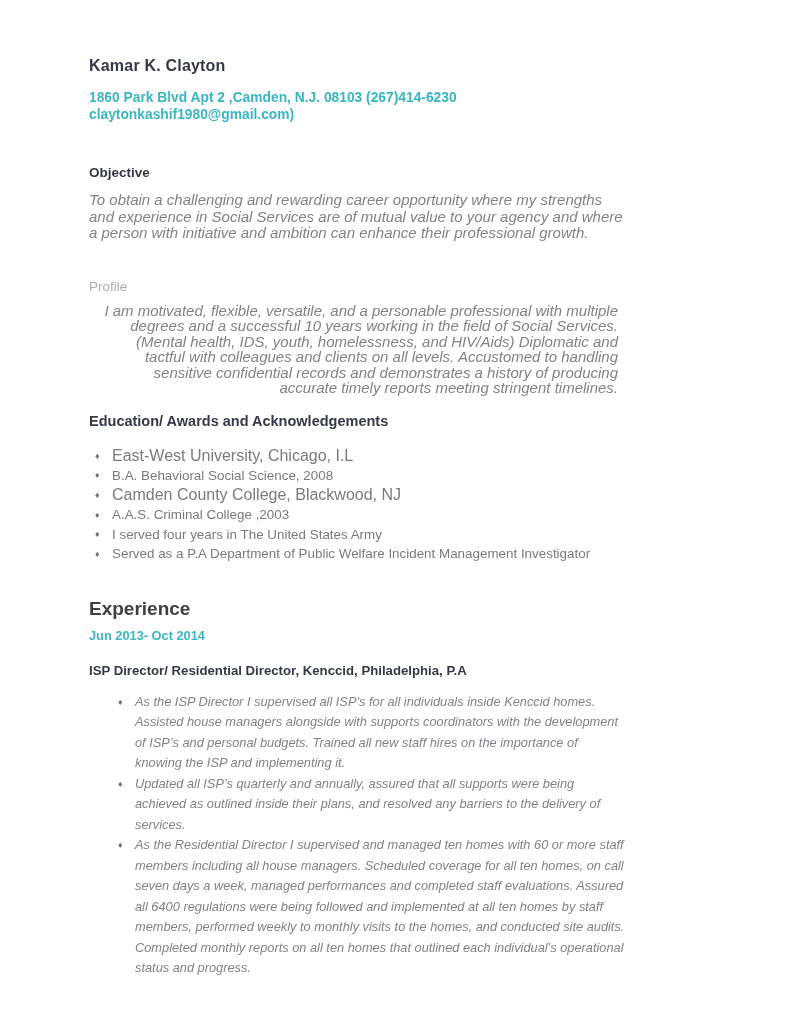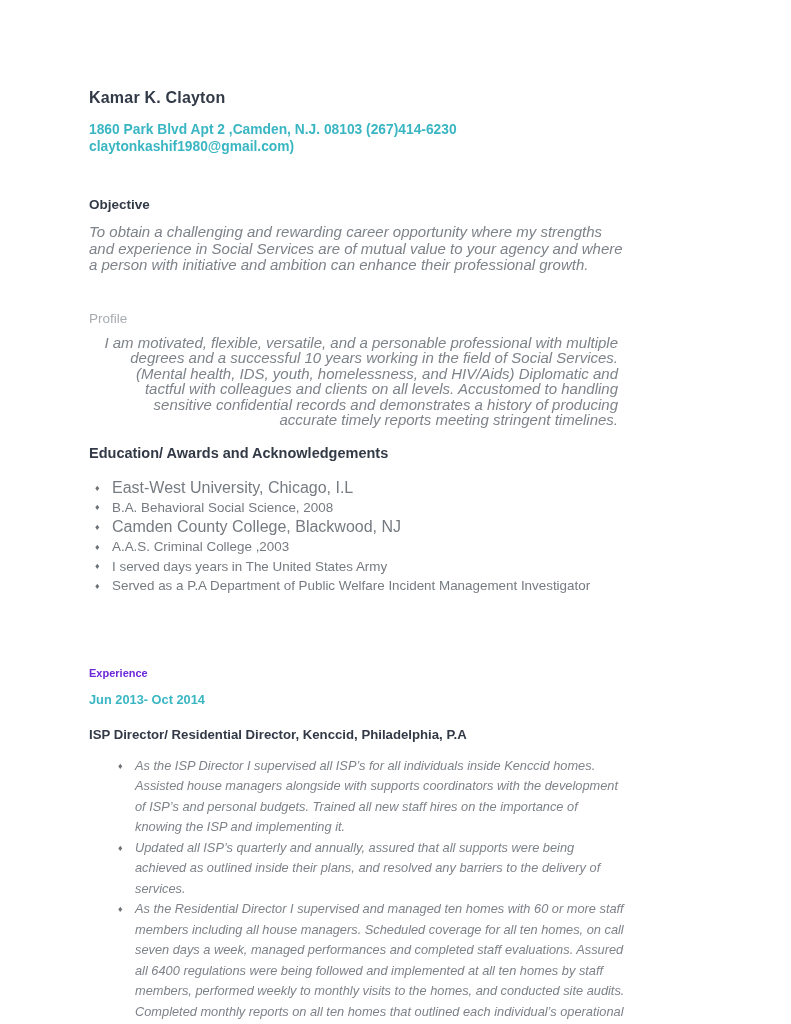--- a/index.html
+++ b/index.html
@@ -1,21 +1,21 @@
 <!DOCTYPE html>
 <html><head>
 <meta charset="utf-8">
 <style>
   html, body { margin: 0; padding: 0; background: #ffffff; }
   .page {
     position: relative;
     width: 717px;
     height: 1024px;
     box-sizing: border-box;
-    padding: 88px 91px 0 89px;
+    padding: 56px 91px 0 89px;
     background: #ffffff;
     font-family: "Liberation Sans", sans-serif;
     overflow: hidden;
   }
   .name {
     margin: 0;
     font-size: 16px;
     line-height: 19px;
     font-weight: 700;
     color: #333a47;
@@ -70,25 +70,25 @@
   .bullet {
     width: 17px;
     flex-shrink: 0;
     font-size: 9px;
     color: #6d7277;
     font-style: normal;
   }
   li.edu-item.small .edu-text { font-size: 16px; }
   li.edu-item.large .edu-text { font-size: 13.4px; }
   .exp-heading {
-    margin: 68px 0 0 0;
-    font-size: 11px;
+    margin: 36px 0 0 0;
+    font-size: 19px;
     line-height: 18px;
     font-weight: 700;
-    color: #6d28d9;
+    color: #404040;
   }
   .date-range {
     margin: 10px 0 0 0;
     font-size: 12.8px;
     line-height: 15px;
     font-weight: 700;
     color: #3ab6c3;
   }
   .job-title {
     margin: 19px 0 0 0;
@@ -141,21 +141,21 @@
     <li class="edu-item small">
       <span class="bullet">♦</span>
       <span class="edu-text">Camden County College, Blackwood, NJ</span>
     </li>
     <li class="edu-item large">
       <span class="bullet">♦</span>
       <span class="edu-text">A.A.S. Criminal College ,2003</span>
     </li>
     <li class="edu-item large">
       <span class="bullet">♦</span>
-      <span class="edu-text">I served days years in The United States Army</span>
+      <span class="edu-text">I served four years in The United States Army</span>
     </li>
     <li class="edu-item large">
       <span class="bullet">♦</span>
       <span class="edu-text">Served as a P.A Department of Public Welfare Incident Management Investigator</span>
     </li>
   </ul>
 
   <h2 class="exp-heading">Experience</h2>
   <p class="date-range">Jun 2013- Oct 2014</p>
   <h3 class="job-title">ISP Director/ Residential Director, Kenccid, Philadelphia, P.A</h3>

